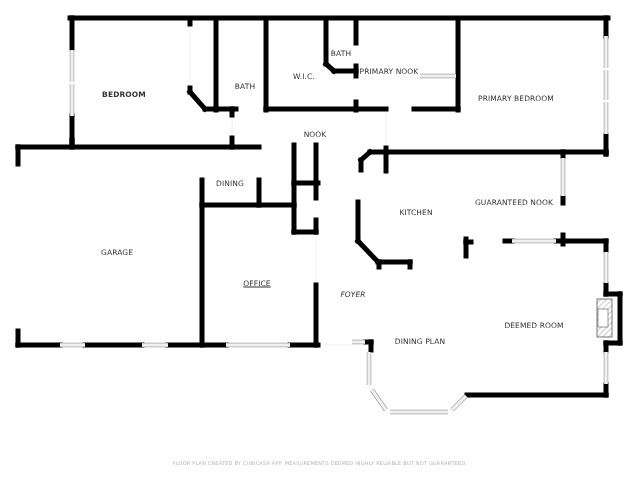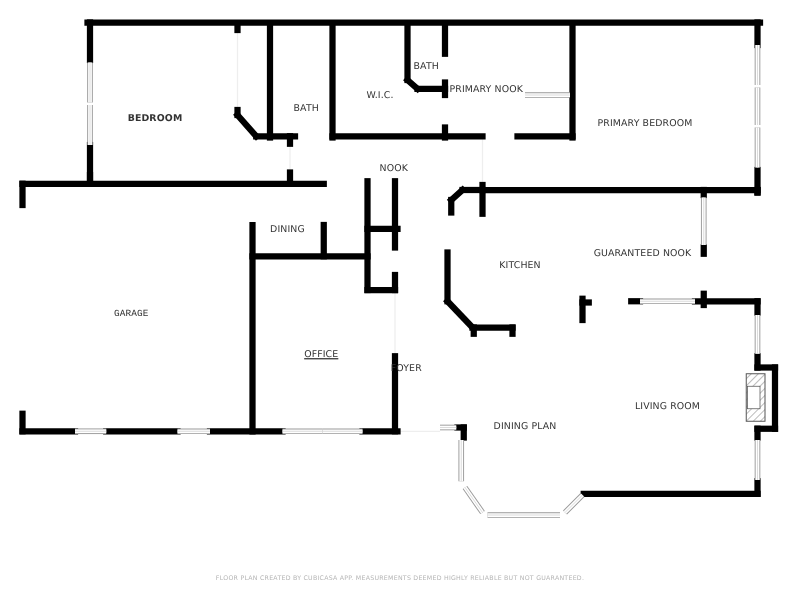--- a/index.html
+++ b/index.html
@@ -162,20 +162,20 @@
     <div class="room-label" style="left: 124px; top: 94px; font-weight: bold;">BEDROOM</div>
     <div class="room-label" style="left: 245px; top: 86px;">BATH</div>
     <div class="room-label" style="left: 304px; top: 76px; text-align: center;">W.I.C.</div>
     <div class="room-label" style="left: 341px; top: 53px;">BATH</div>
     <div class="room-label" style="left: 389px; top: 71px;">PRIMARY NOOK</div>
     <div class="room-label" style="left: 516px; top: 98px;">PRIMARY BEDROOM</div>
     <div class="room-label" style="left: 315px; top: 134px;">NOOK</div>
     <div class="room-label" style="left: 230px; top: 183px;">DINING</div>
     <div class="room-label" style="left: 416px; top: 212px; text-align: center;">KITCHEN</div>
     <div class="room-label" style="left: 514px; top: 202px;">GUARANTEED NOOK</div>
-    <div class="room-label" style="left: 105px; top: 252px; font-family: Liberation Mono, monospace;">GARAGE</div>
+    <div class="room-label" style="left: 117px; top: 252px;">GARAGE</div>
     <div class="room-label" style="left: 257px; top: 283px; text-decoration: underline;">OFFICE</div>
-    <div class="room-label" style="left: 325px; top: 294px;">FOYER</div>
+    <div class="room-label" style="left: 353px; top: 294px; font-style: italic;">FOYER</div>
     <div class="room-label" style="left: 420px; top: 341px;">DINING PLAN</div>
-    <div class="room-label" style="left: 534px; top: 325px;">LIVING ROOM</div>
+    <div class="room-label" style="left: 534px; top: 325px;">DEEMED ROOM</div>
   </div>
 
 <div class="footer">FLOOR PLAN CREATED BY CUBICASA APP. MEASUREMENTS DEEMED HIGHLY RELIABLE BUT NOT GUARANTEED.</div>
 
 </body></html>

